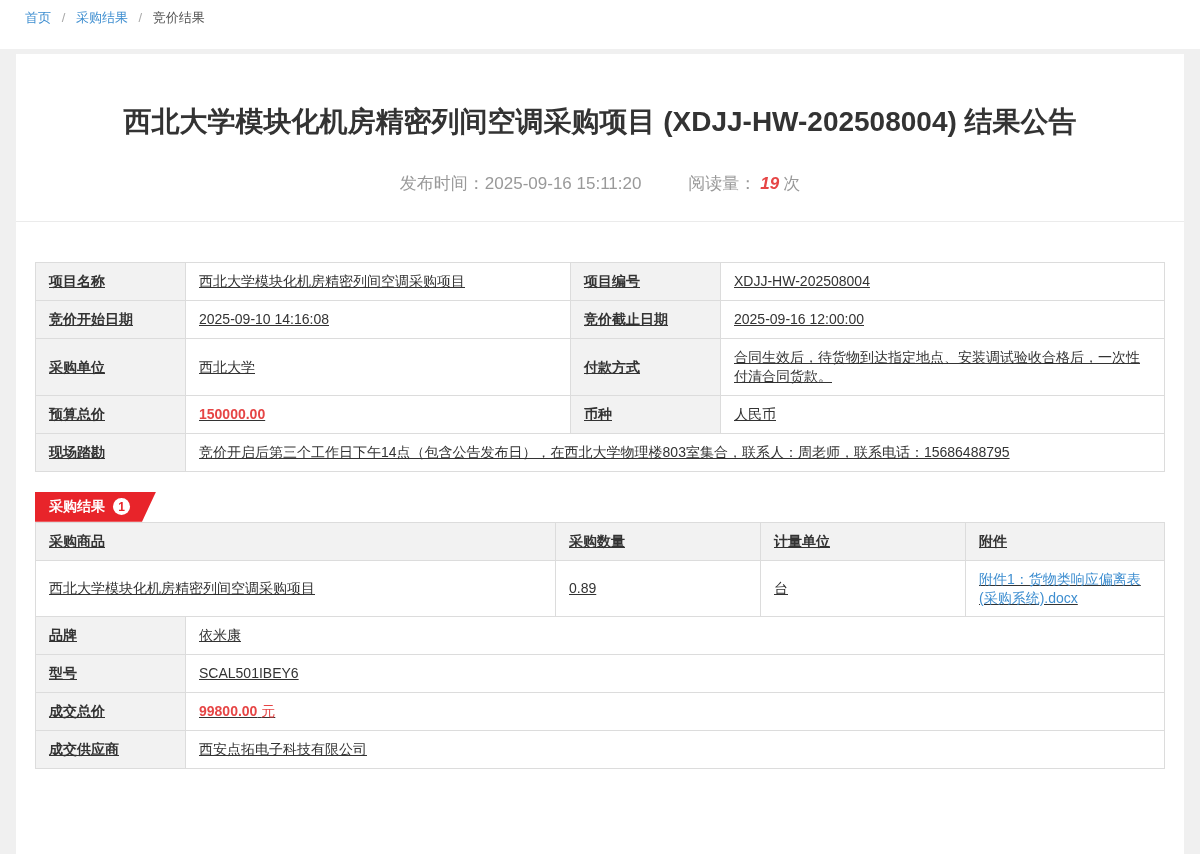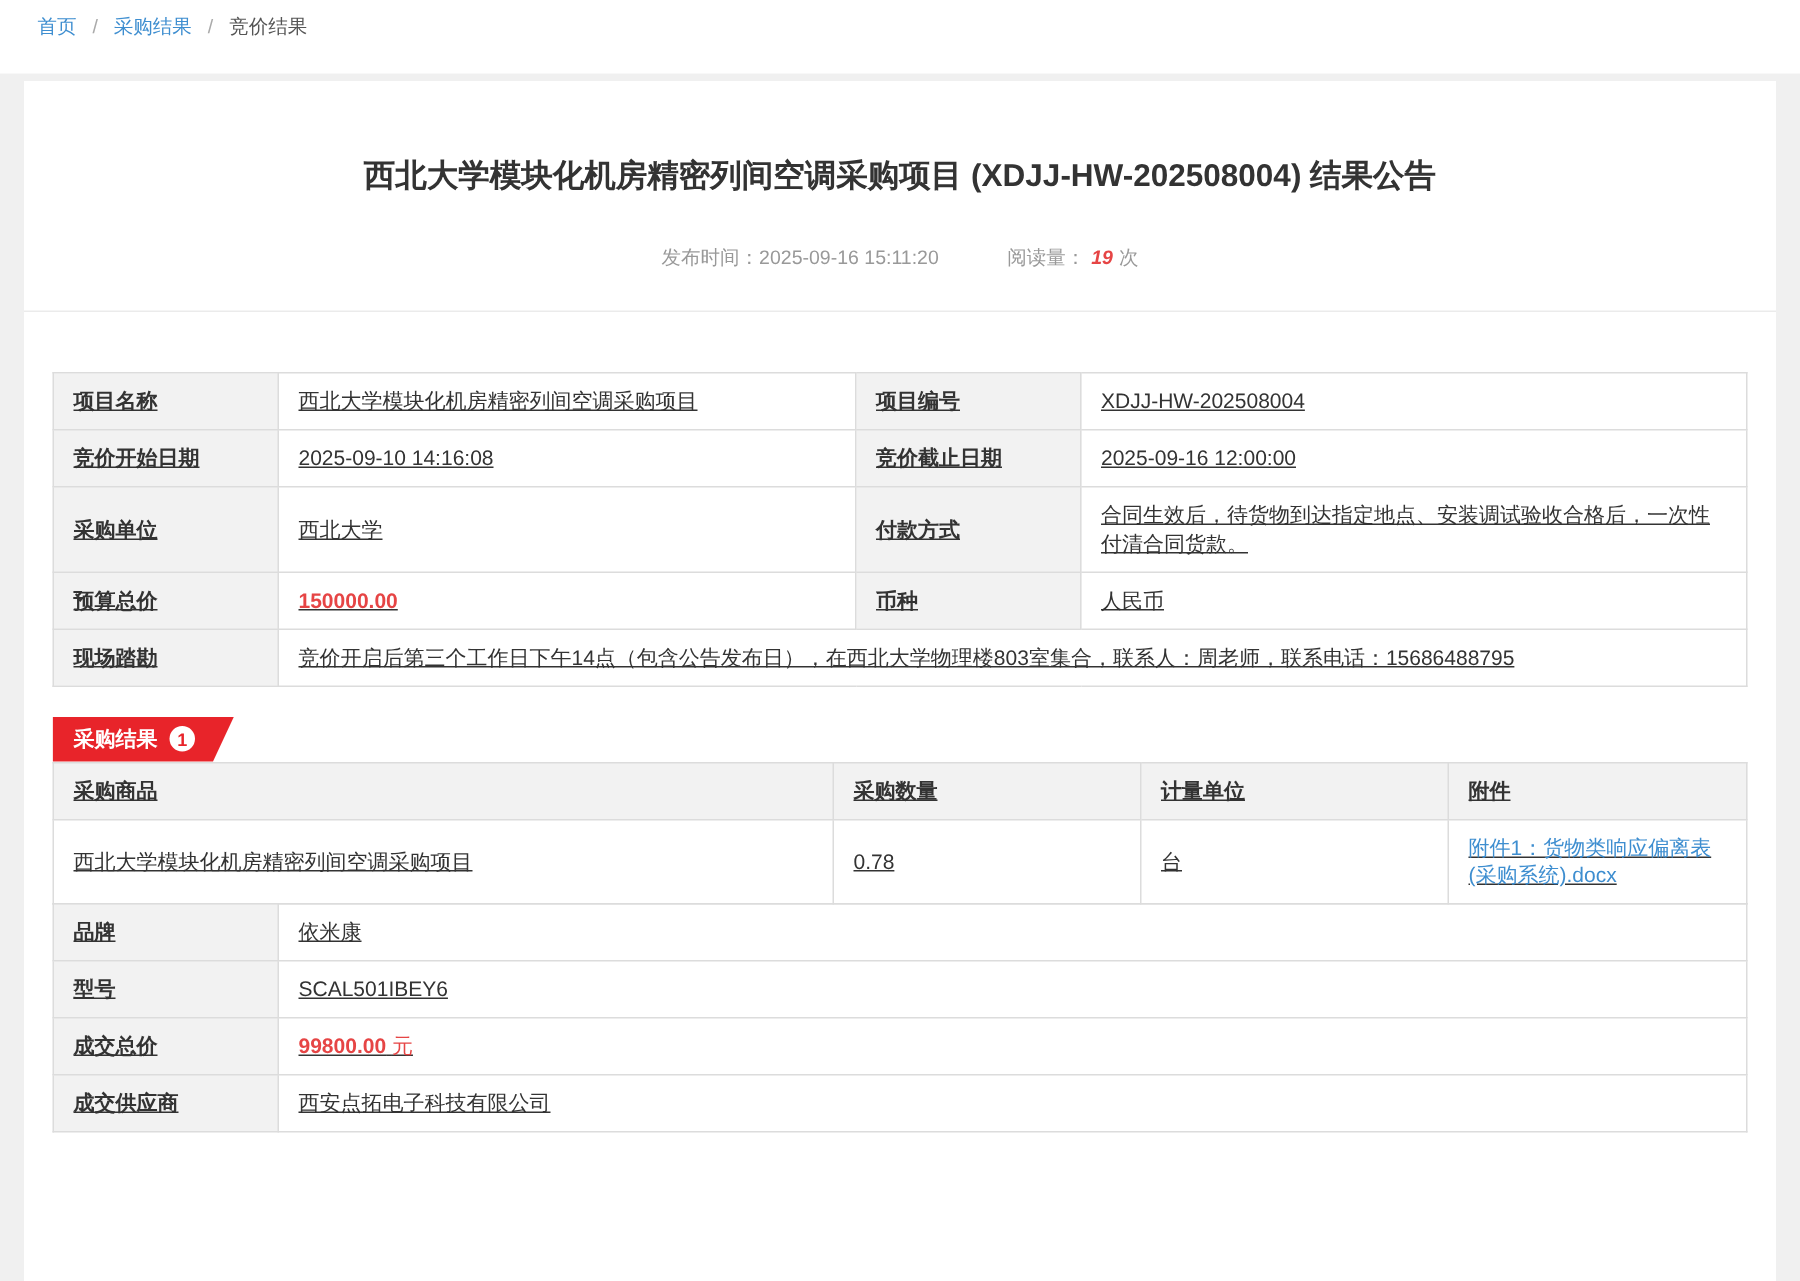--- a/index.html
+++ b/index.html
@@ -26,31 +26,31 @@
   
   .card {
     background: #fff;
     margin: 5px 16px 0;
     padding: 28px 19px 30px;
     min-height: 812px;
   }
 
   .page-title {
     text-align: center;
-    font-size: 21px;
+    font-size: 28px;
     font-weight: bold;
     color: #333;
     margin: 22px 40px 0;
     line-height: 1.3;
   }
 
   .meta {
     text-align: center;
     color: #999;
-    font-size: 13px;
+    font-size: 17px;
     margin-top: 32px;
   }
   .meta .views { margin-left: 42px; }
   .views-count {
     color: var(--value_red, #e64545);
     font-style: italic;
     font-weight: bold;
     margin: 0 4px;
   }
 
@@ -206,21 +206,21 @@
       <tr>
         <th>采购商品</th>
         <th>采购数量</th>
         <th>计量单位</th>
         <th>附件</th>
       </tr>
     </thead>
     <tbody>
       <tr>
         <td>西北大学模块化机房精密列间空调采购项目</td>
-        <td>0.78</td>
+        <td>0.89</td>
         <td>台</td>
         <td>
           <a class="attachment-link">附件1：货物类响应偏离表(采购系统).docx</a>
         </td>
       </tr>
     </tbody>
   </table>
 
   <table class="stack-table">
     <colgroup>

